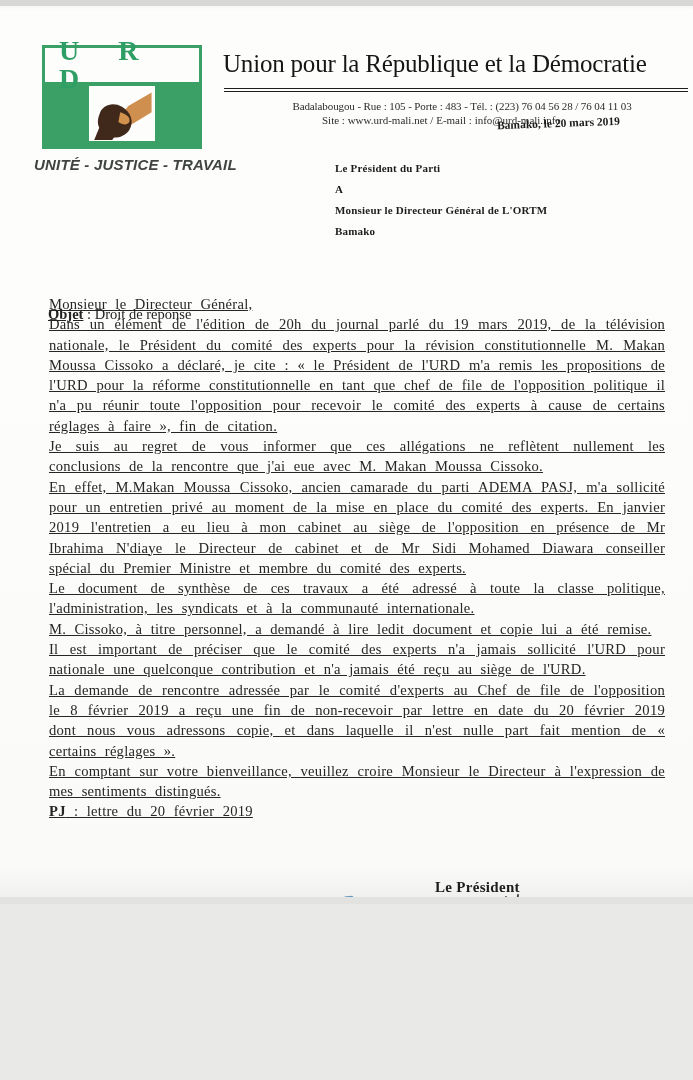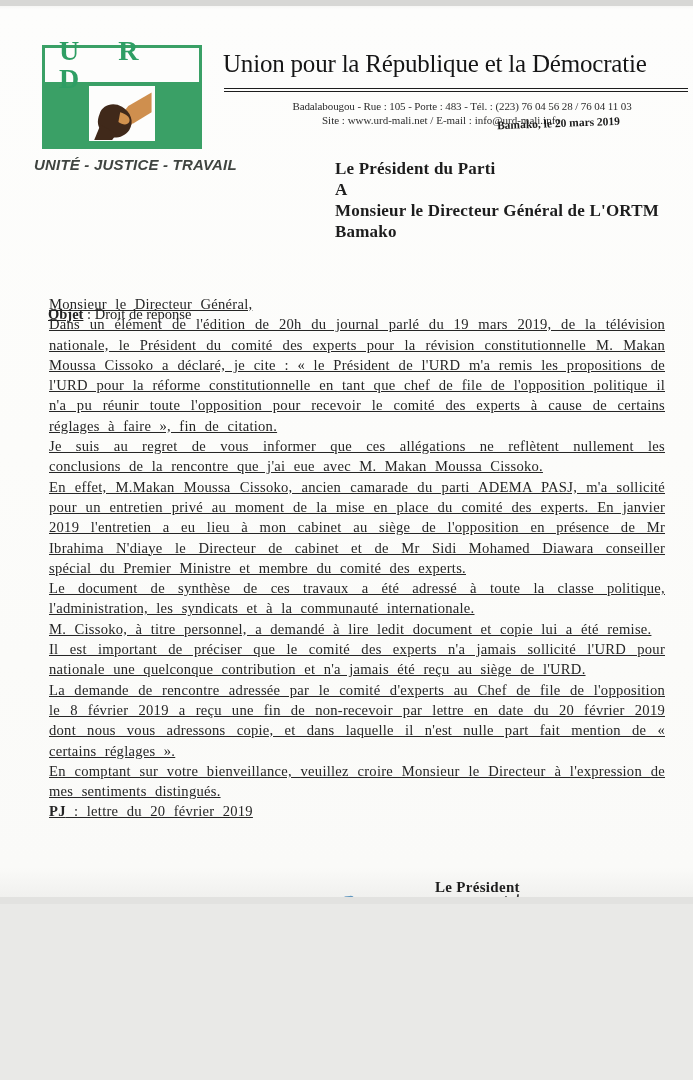--- a/index.html
+++ b/index.html
@@ -65,21 +65,21 @@
   }
   .dateline{
     position:absolute;left:497px;top:117px;
     font-size:11.5px;font-weight:bold;color:#1b1b1b;
     transform:rotate(-2deg);white-space:nowrap;
   }
 
   
   .recipient{
     position:absolute;left:335px;top:158px;
-    font-weight:bold;font-size:17px;line-height:21px;
+    font-weight:bold;font-size:11px;line-height:21px;
     color:#1d1d1d;letter-spacing:.2px;
   }
   
   .subject{
     position:absolute;left:48px;top:260px;font-size:14.5px;color:#222;margin-top:46px;
   }
   .subject .lbl{font-weight:bold;text-decoration:underline;}
 
   
   .body-text{

